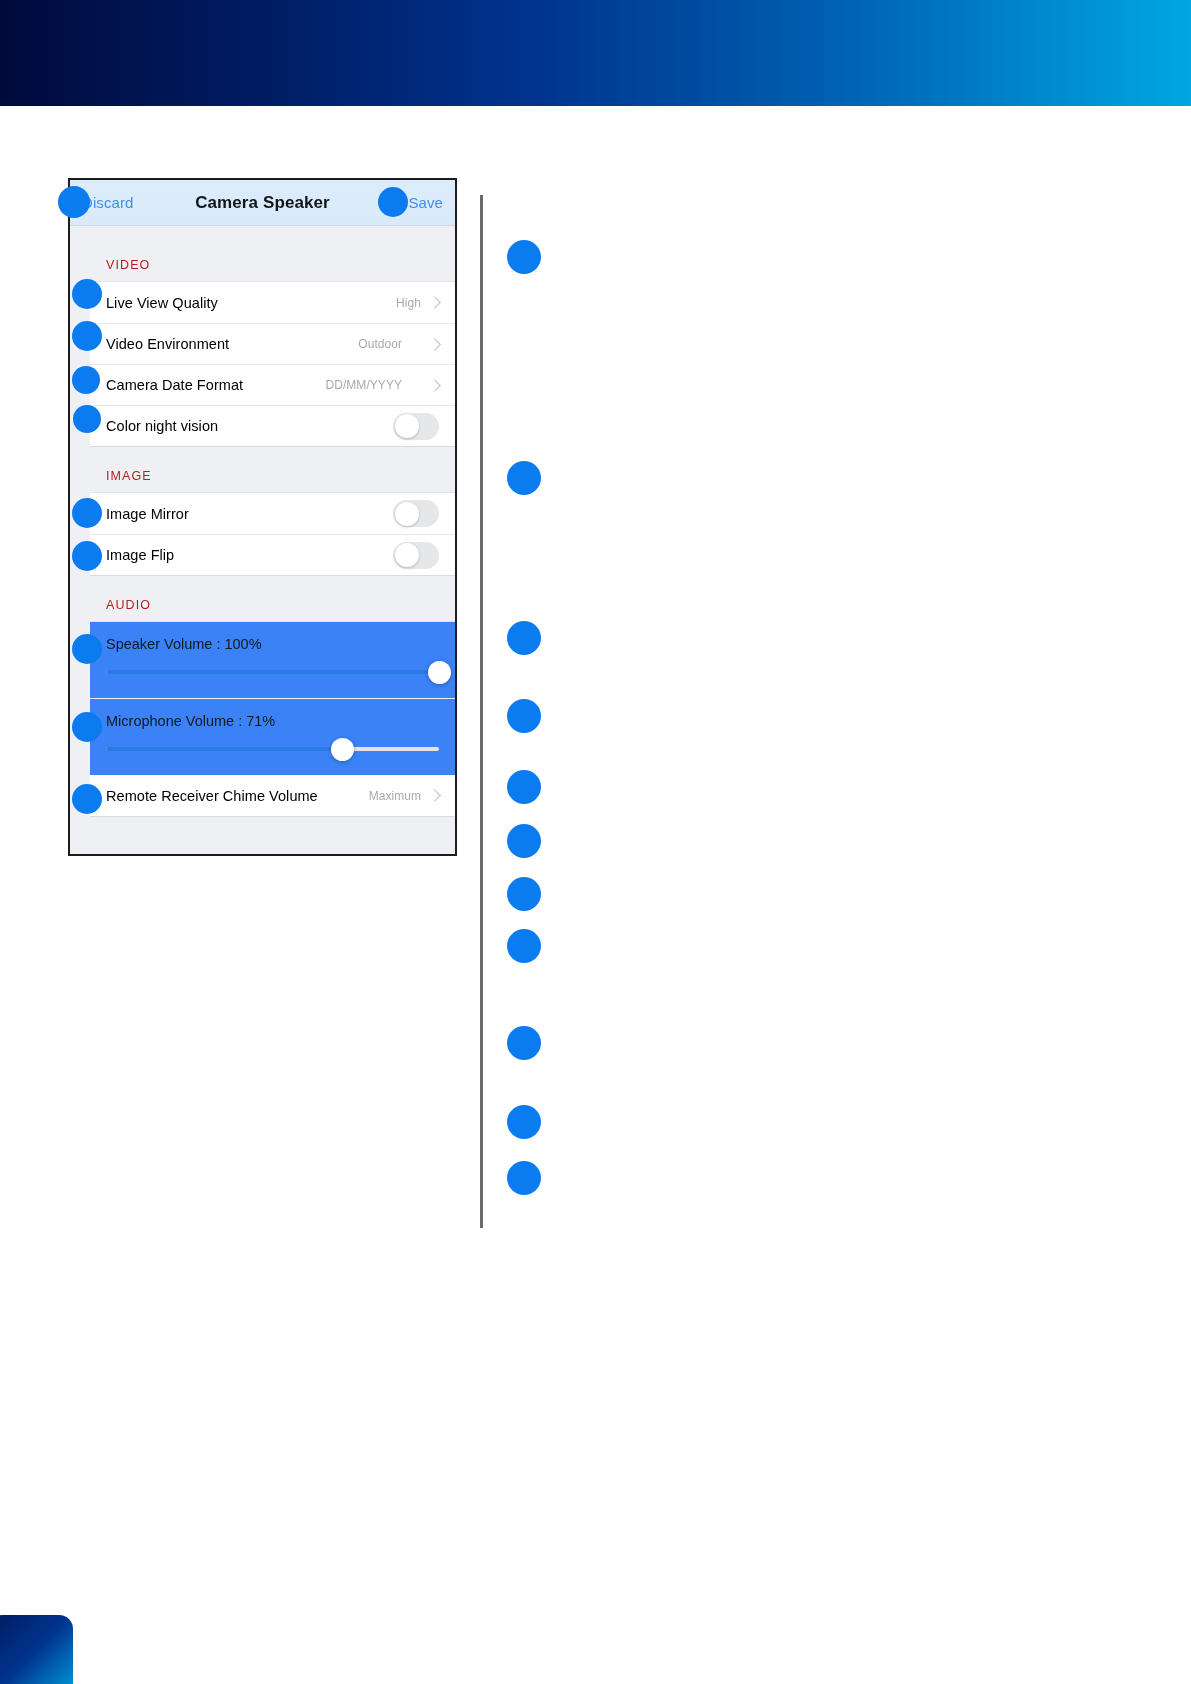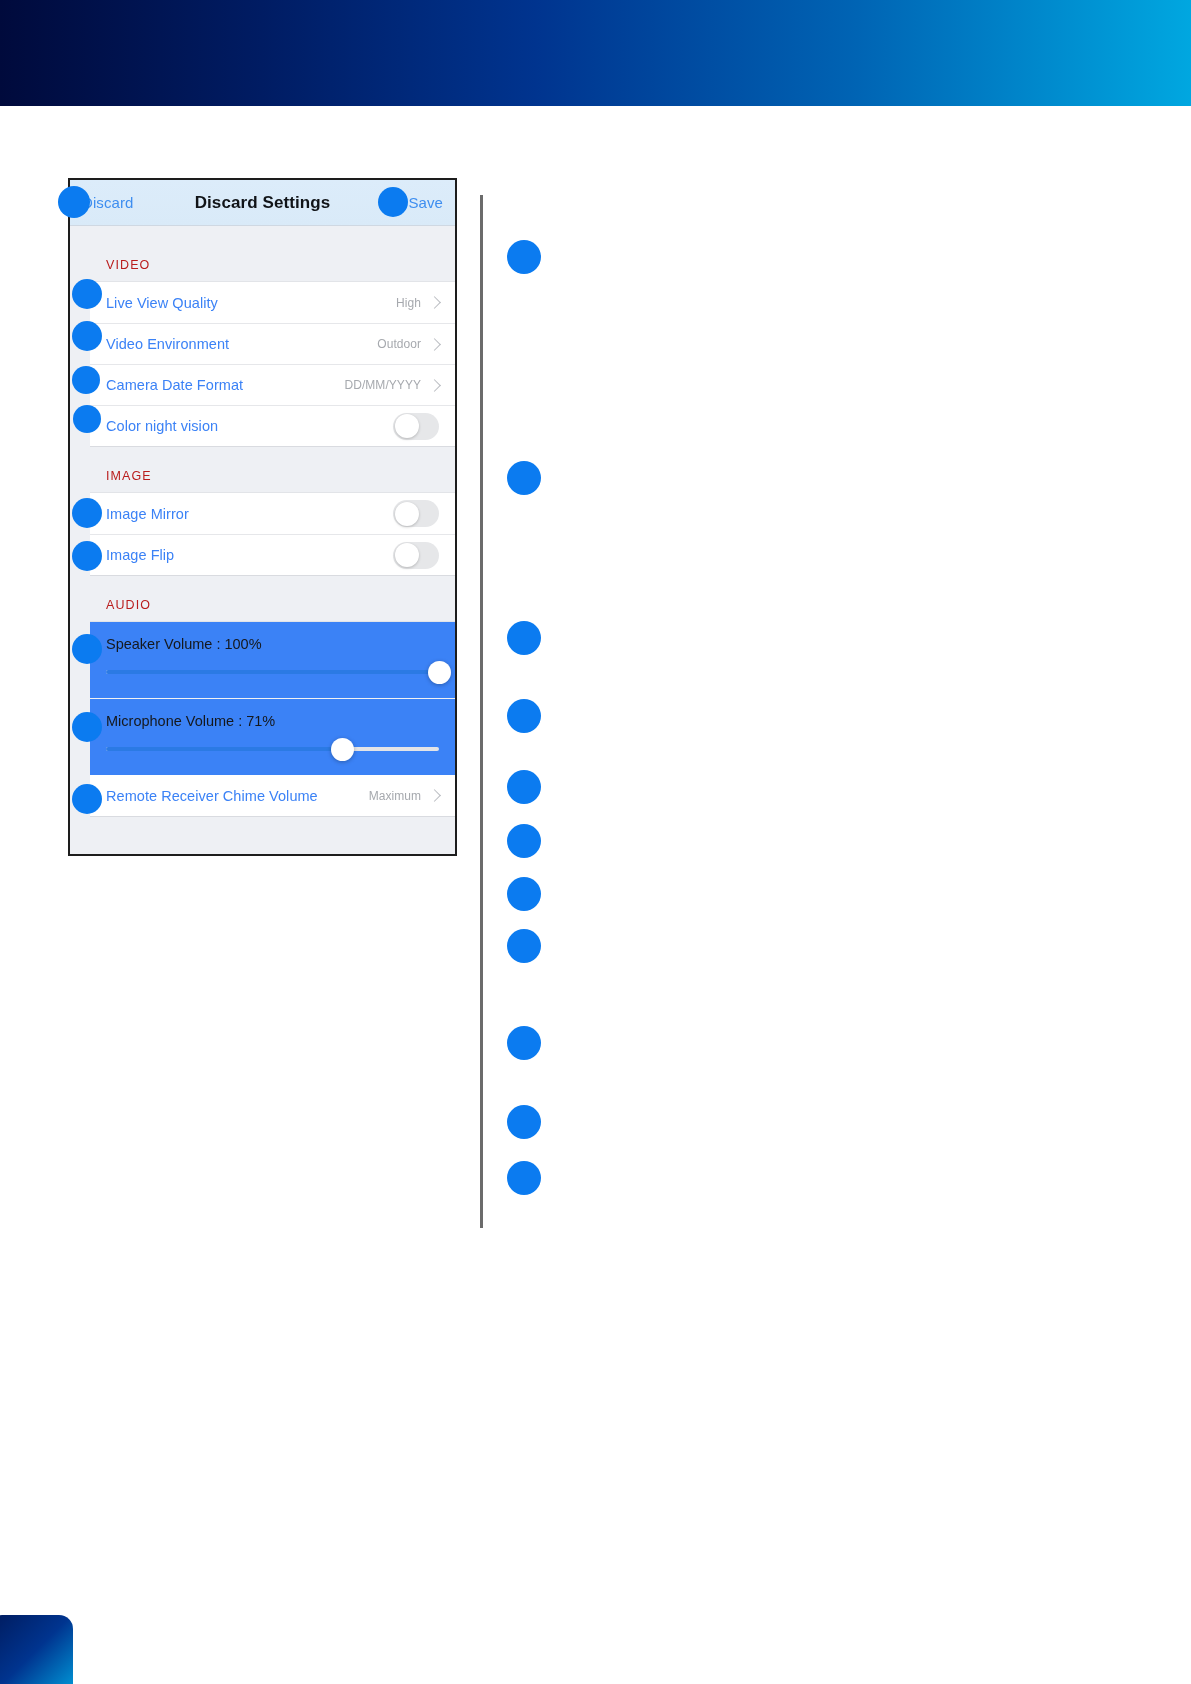--- a/index.html
+++ b/index.html
@@ -108,24 +108,24 @@
 
   .row {
     position: relative;
     display: flex;
     align-items: center;
     height: 41px;
     padding-left: 16px;
     padding-right: 16px;
     background: #ffffff;
   }
-  .row + .row { border-top: 1px solid #e6e7ea; }
+  .row + .row { border-top: 1px solid #e6e7ea; gap: 19px; }
   .row-label {
     font-size: 14.5px;
-    color: #3b82f6;
+    color: #000000;
     letter-spacing: .05px;
     white-space: nowrap;
   }
   .row-spacer { flex: 1; }
   .row-value {
     font-size: 12px;
     color: #a6a9ae;
     letter-spacing: .05px;
     white-space: nowrap;
     margin-right: 9px;
@@ -205,21 +205,21 @@
 <div class="page">
 
   <div class="top-banner"></div>
   <div class="corner-tile"></div>
   <div class="v-divider"></div>
 
   <div class="phone-frame">
 
     <div class="nav-bar">
       <span class="nav-action">Discard</span>
-      <span class="nav-title">Discard Settings</span>
+      <span class="nav-title">Camera Speaker</span>
       <span class="nav-action">Save</span>
     </div>
 
     <div class="settings-body">
 
       <div class="section-header">VIDEO</div>
       <div class="card">
 
         <div class="row">
           <span class="row-label">Live View Quality</span>

